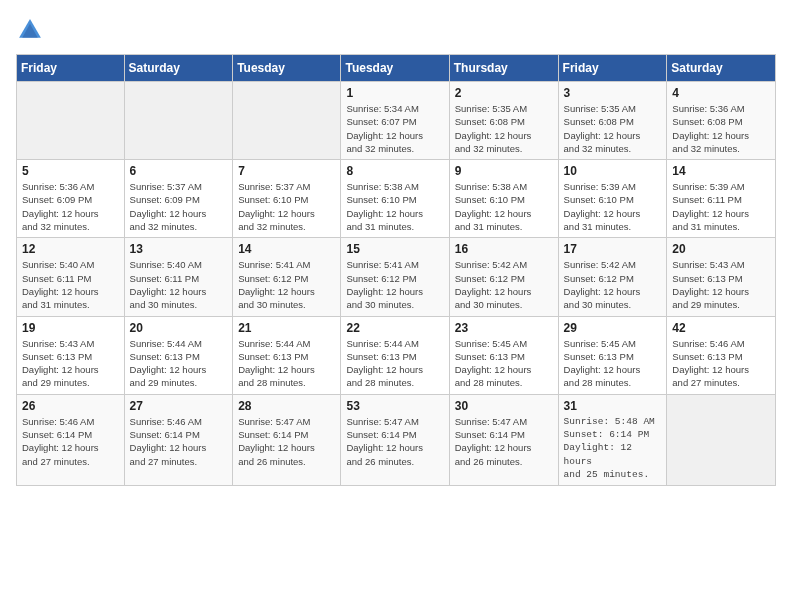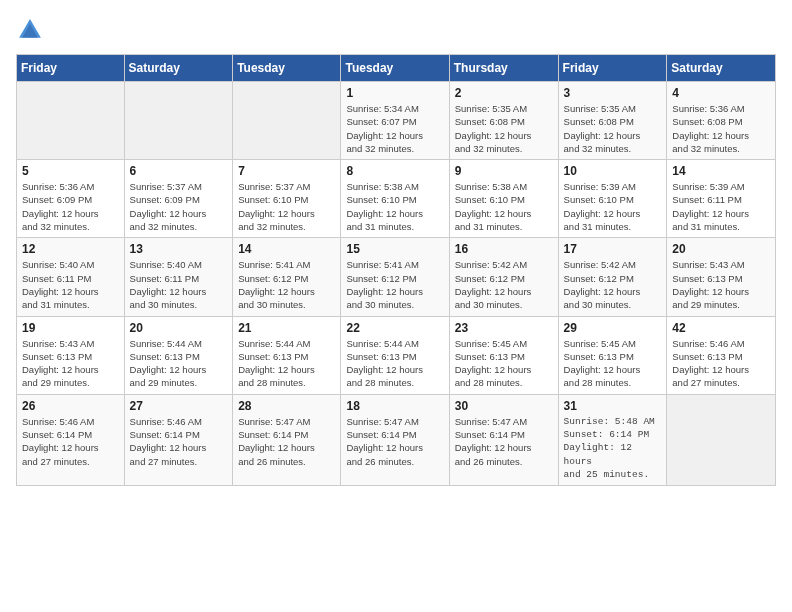--- a/index.html
+++ b/index.html
@@ -320,21 +320,21 @@
 and 27 minutes.</div>
         </td>
         <td>
           <span class="day-num">28</span>
           <div class="day-info" style="white-space: pre-line;">Sunrise: 5:47 AM
 Sunset: 6:14 PM
 Daylight: 12 hours
 and 26 minutes.</div>
         </td>
         <td>
-          <span class="day-num">18</span>
+          <span class="day-num">53</span>
           <div class="day-info" style="white-space: pre-line;">Sunrise: 5:47 AM
 Sunset: 6:14 PM
 Daylight: 12 hours
 and 26 minutes.</div>
         </td>
         <td>
           <span class="day-num">30</span>
           <div class="day-info" style="white-space: pre-line;">Sunrise: 5:47 AM
 Sunset: 6:14 PM
 Daylight: 12 hours

